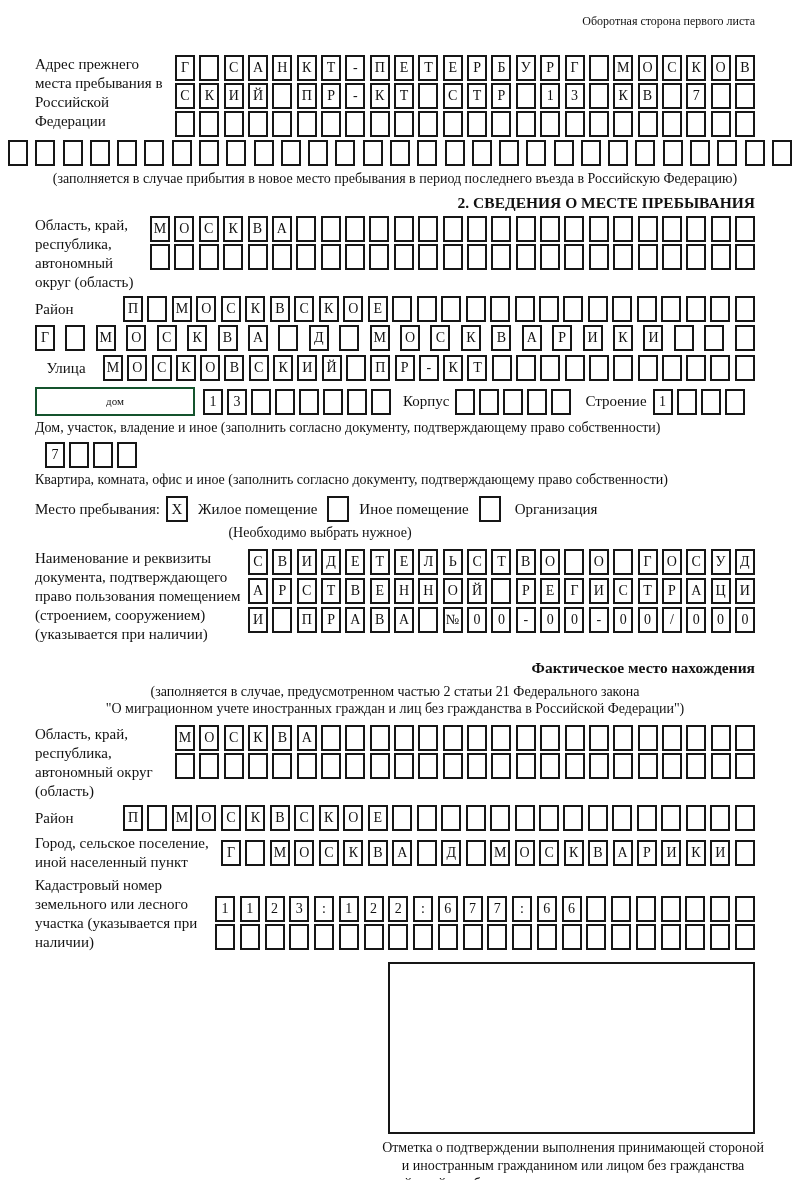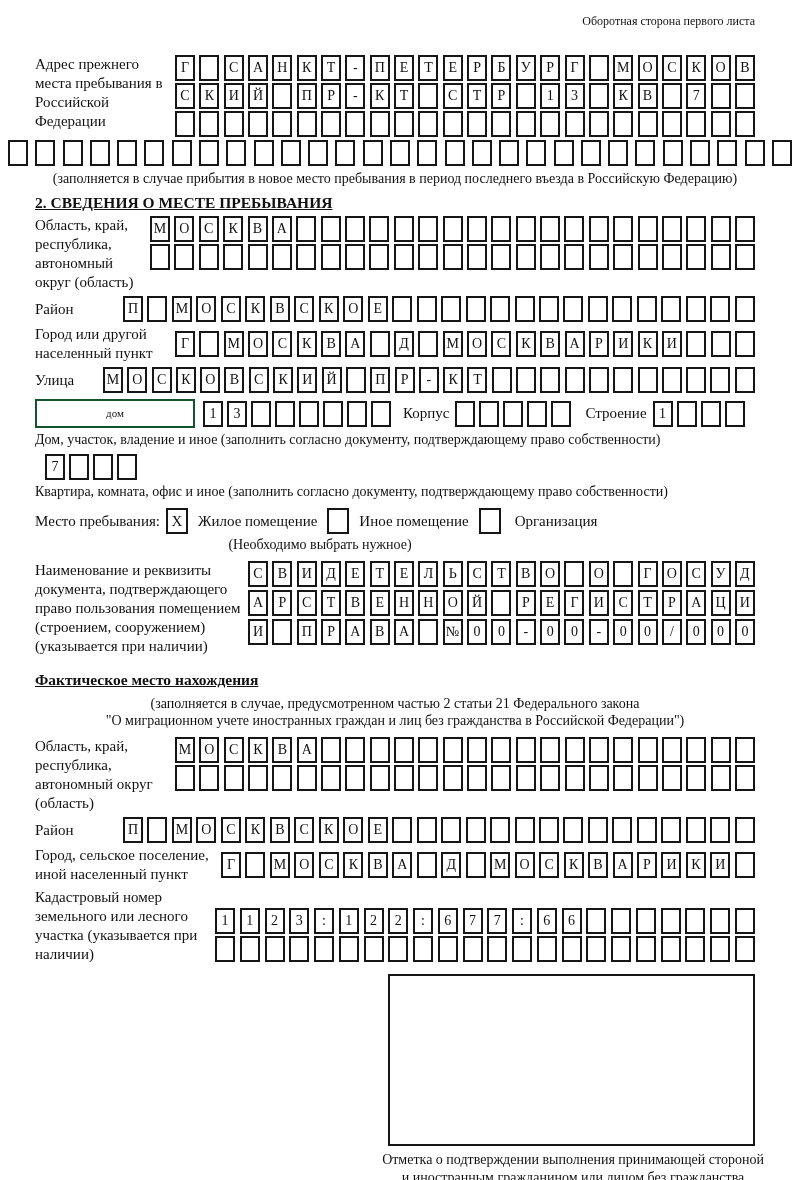--- a/index.html
+++ b/index.html
@@ -19,26 +19,26 @@
     font-size:14px; line-height:1; background:#fff;
   }
   .cells.fixed { flex:none; justify-content:flex-start; gap:4px; }
   .stack { display:flex; flex-direction:column; gap:2px; flex:1; min-width:0; }
 
   .frow { display:flex; align-items:flex-start; }
   .frow.vcenter { align-items:center; }
   .label { flex:none; padding-right:6px; }
 
   .w140 { width:140px; } .w115 { width:115px; } .w88 { width:88px; }
-  .w68  { width:68px; }  .w213 { width:213px; } .w186 { width:186px; }
+  .w68  { width:68px;text-align:center; }  .w213 { width:213px; } .w186 { width:186px; }
   .w180 { width:180px; }
 
   .note { font-size:14px; line-height:17px; }
   .center { text-align:center; }
-  .sect-title { font-weight:bold; text-align:left; font-size:15.5px;text-decoration:underline; }
+  .sect-title { font-weight:bold; text-align:right; font-size:15.5px; }
 
   .typebox {
     border:2px solid #14532d; height:29px; flex:none;
     display:flex; align-items:center; justify-content:center; font-size:11px;
   }
   .checkbox {
     flex:none; width:22px; height:26px; border:2px solid #161616;
     display:flex; align-items:center; justify-content:center; font-size:15px;
   }
   .fullbleed { margin-left:-27px; margin-right:-37px; }
@@ -266,21 +266,20 @@
       <span class="cell"></span>
       <span class="cell"></span>
       <span class="cell"></span>
       <span class="cell"></span>
       <span class="cell"></span>
       <span class="cell"></span>
     </div>
 </div>
 
 <div class="frow vcenter mt3">
-  <div class="label w140">Город или другой населенный пункт</div>
   <div class="cells">
       <span class="cell">Г</span>
       <span class="cell"></span>
       <span class="cell">М</span>
       <span class="cell">О</span>
       <span class="cell">С</span>
       <span class="cell">К</span>
       <span class="cell">В</span>
       <span class="cell">А</span>
       <span class="cell"></span>

